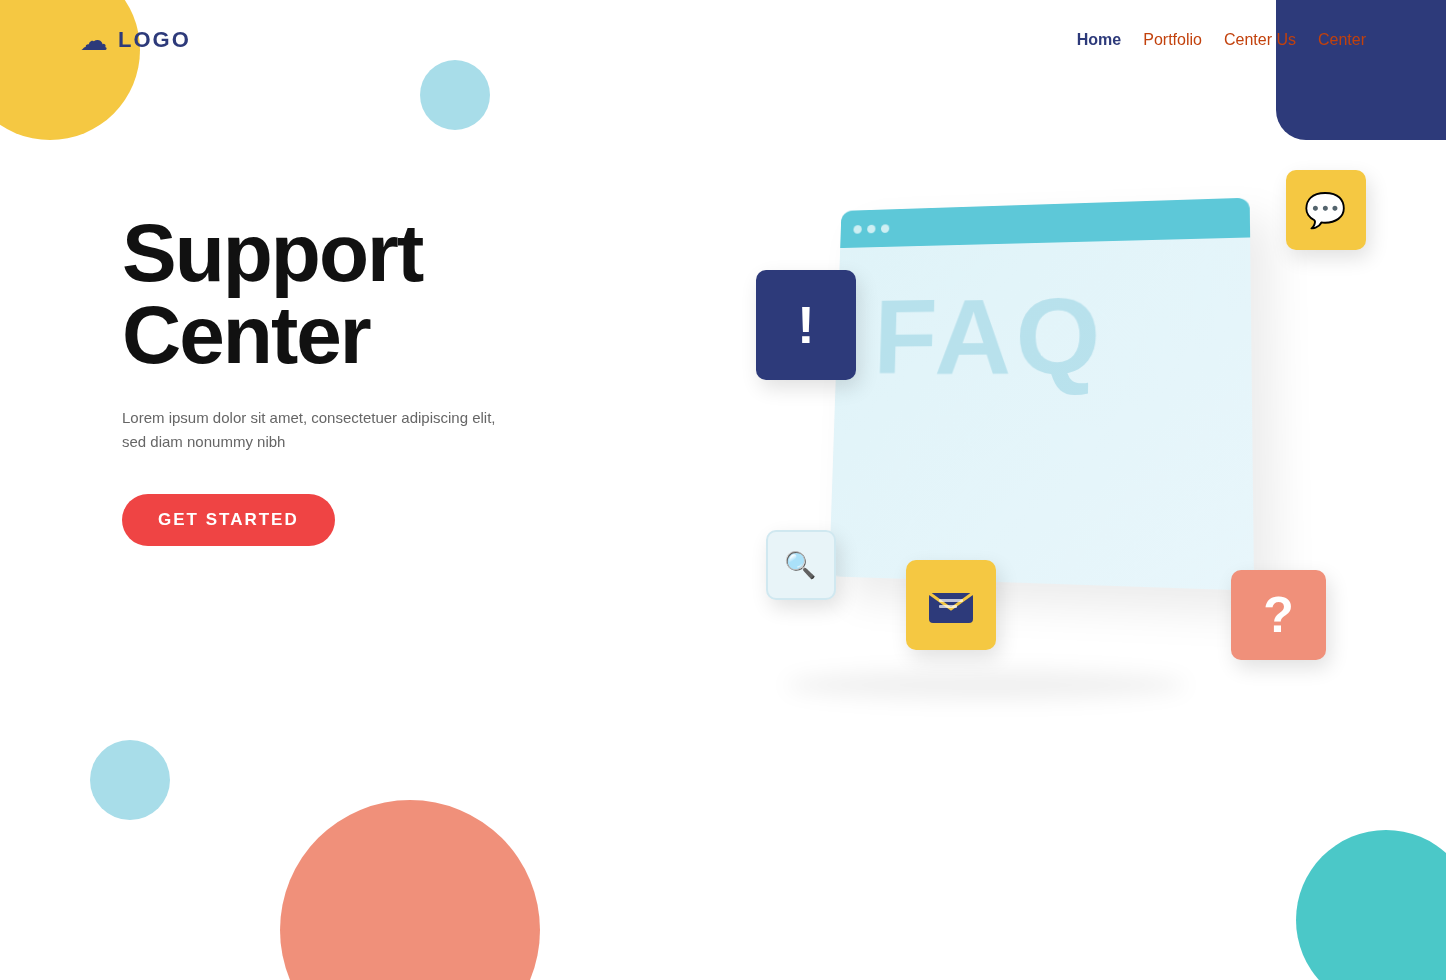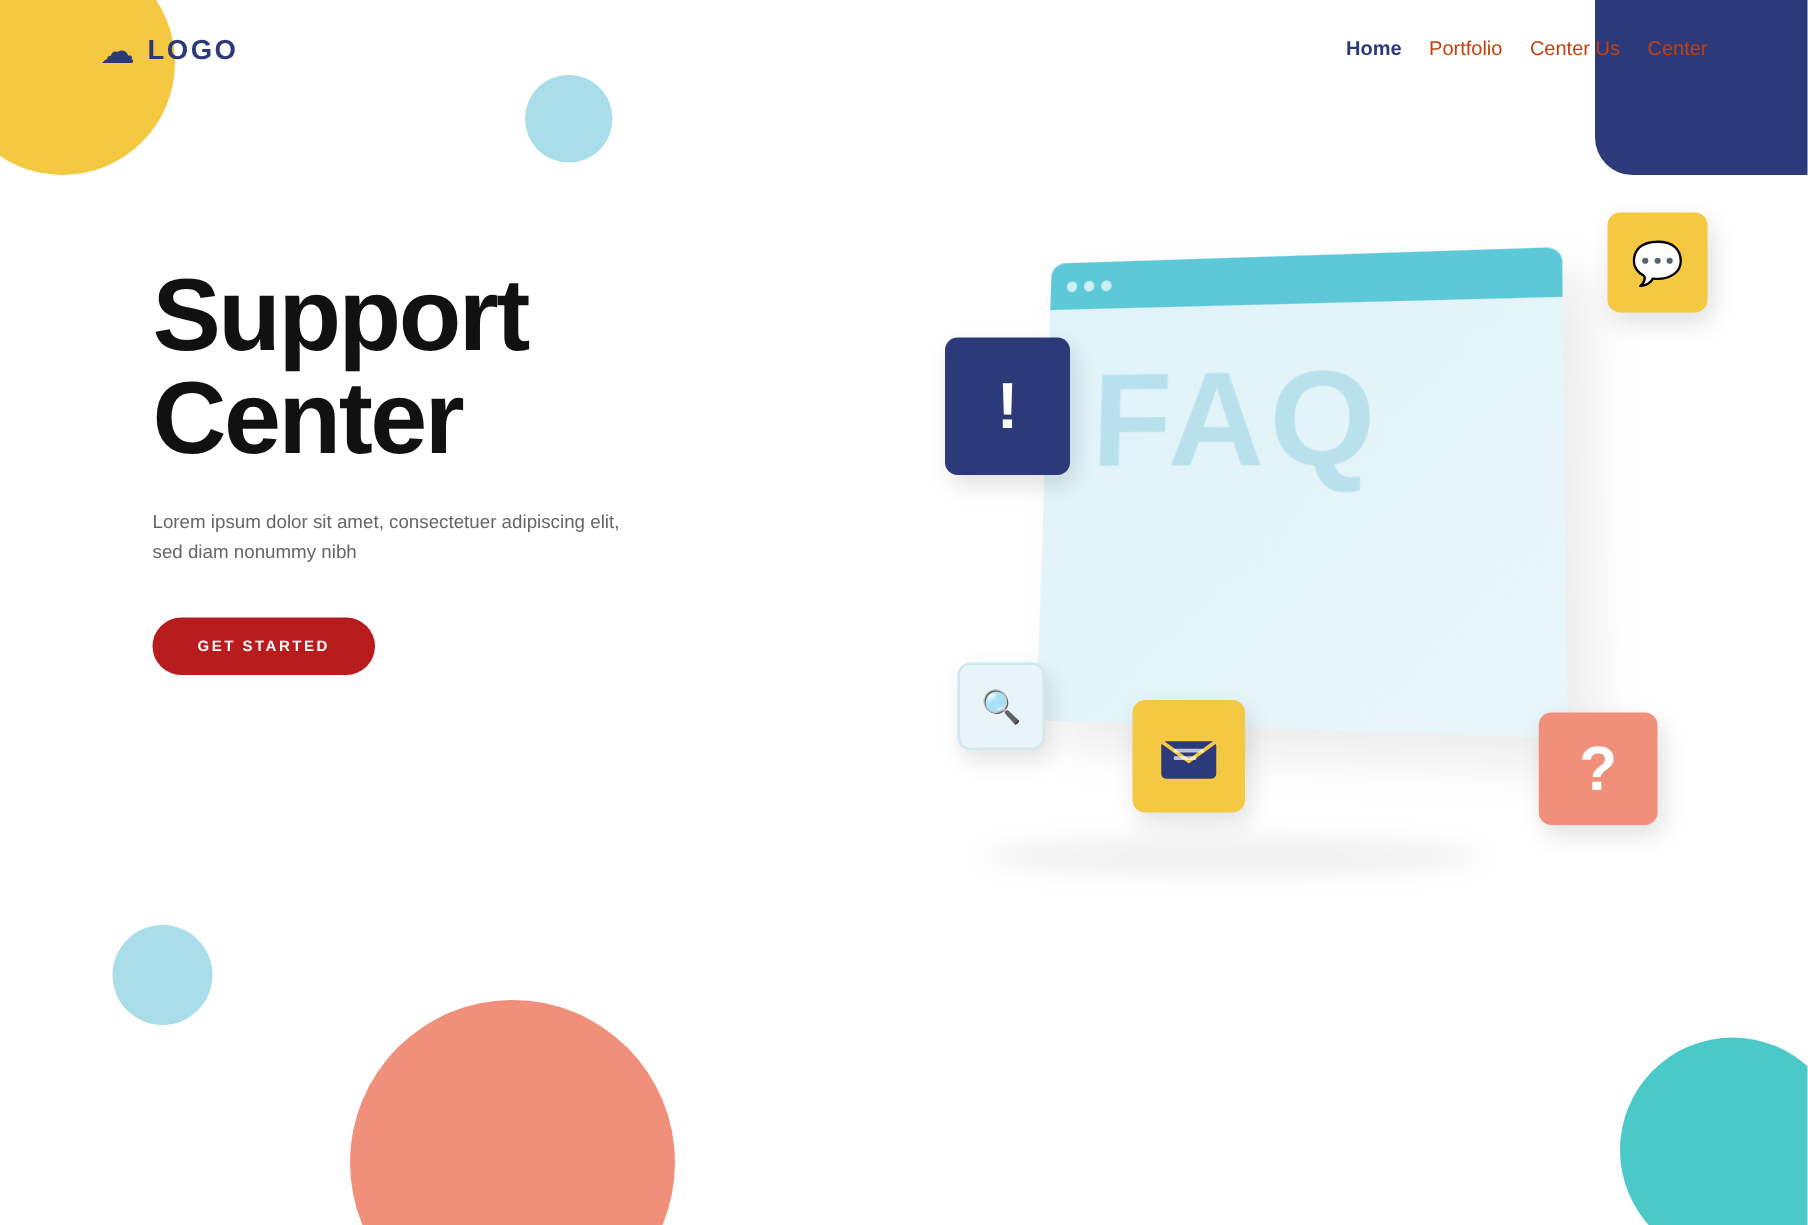--- a/index.html
+++ b/index.html
@@ -114,26 +114,26 @@
       letter-spacing: -2px;
     }
     .hero-desc {
       font-size: 15px;
       color: #666;
       line-height: 1.6;
       margin-bottom: 40px;
       max-width: 380px;
     }
     .btn-get-started {
-      background: #b91c1c;
+      background: #ef4444;
       color: #fff;
       border: none;
       border-radius: 30px;
       padding: 16px 36px;
-      font-size: 12px;
+      font-size: 17px;
       font-weight: 700;
       letter-spacing: 2px;
       cursor: pointer;
       text-transform: uppercase;
     }
 
     
     .hero-right {
       position: absolute;
       top: 140px;

